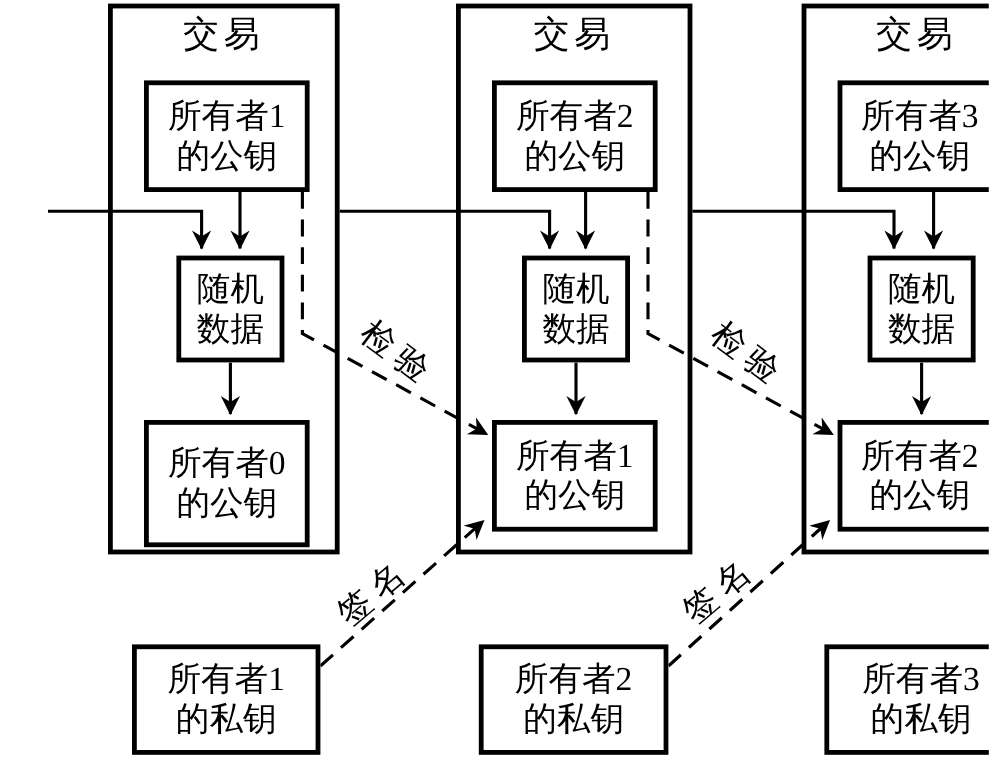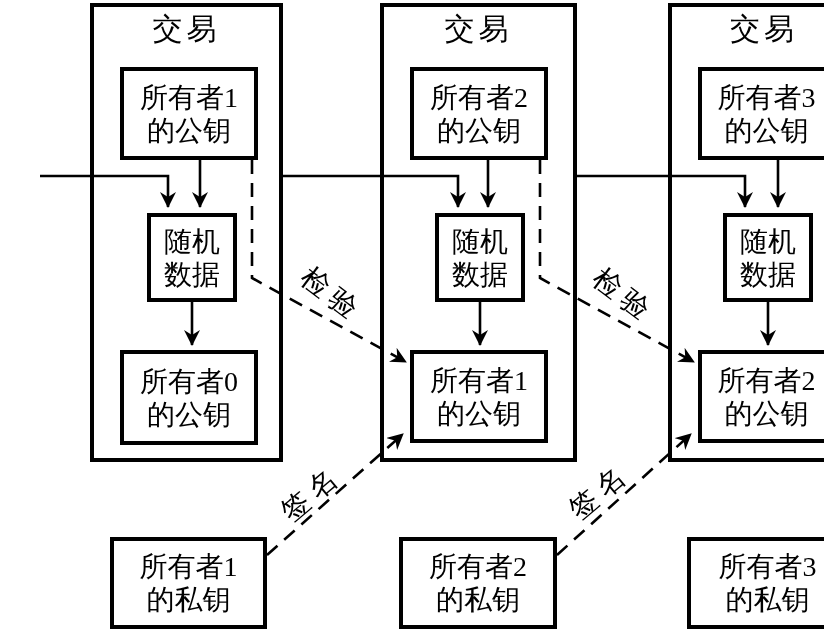--- a/index.html
+++ b/index.html
@@ -103,21 +103,21 @@
   <div class="box" style="left:80px; top:67px; width:138px; height:93px;">
     <div class="ln">所有者1</div>
     <div class="ln">的公钥</div>
   </div>
 
   <div class="box" style="left:107px; top:213px; width:90px; height:89px;">
     <div class="ln">随机</div>
     <div class="ln">数据</div>
   </div>
 
-  <div class="box" style="left:80px; top:350px; width:138px; height:95px;">
+  <div class="box" style="left:80px; top:350px; width:138px; height:106px;">
     <div class="ln">所有者0</div>
     <div class="ln">的公钥</div>
   </div>
 
   <div class="tx-outer" style="left:340px; top:3px; width:197px; height:459px;"></div>
   <div class="tx-title" style="left:340px; top:12px; width:197px;">交易</div>
 
   <div class="box" style="left:370px; top:67px; width:138px; height:93px;">
     <div class="ln">所有者2</div>
     <div class="ln">的公钥</div>

